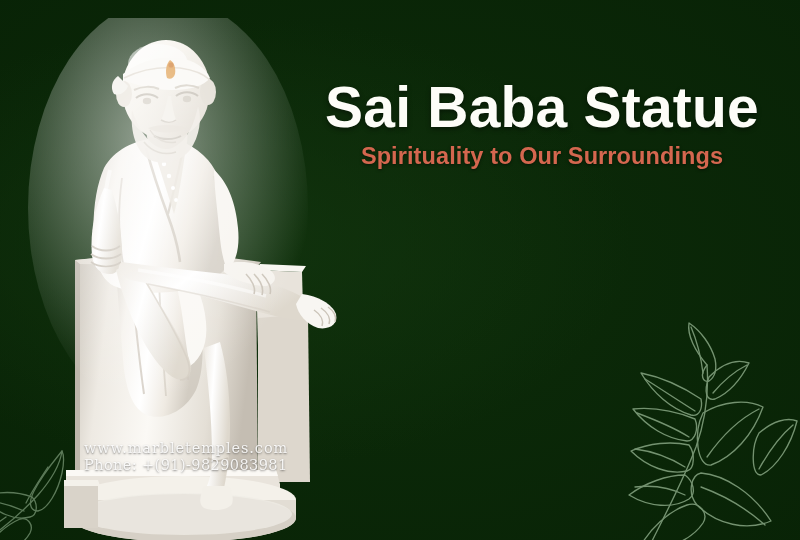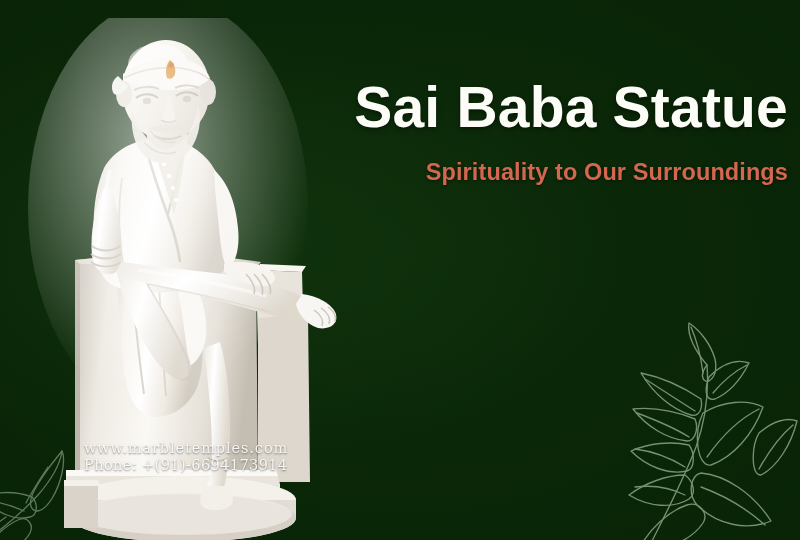--- a/index.html
+++ b/index.html
@@ -51,34 +51,34 @@
     pointer-events:none;
   }
   #watermark .wm-line1 { font-size:14.5px; letter-spacing:0.9px; display:block; }
   #watermark .wm-line2 { font-size:14.5px; letter-spacing:0.4px; display:block; }
 
   
   #headings {
     position:absolute;
     left:296px; top:78px;
     width:492px;
-    text-align:right;
+    text-align:center;
   }
   #title {
     font-family:"Liberation Sans", sans-serif;
     font-weight:bold;
     font-size:57px;
     line-height:1.02;
     color:#fdfdf8;
     letter-spacing:0.2px;
     white-space:nowrap;
     text-shadow:0 2px 5px rgba(0,0,0,0.45);
   }
   #subtitle {
-    margin-top:23px;
+    margin-top:7px;
     font-family:"Liberation Sans", sans-serif;
     font-weight:bold;
     font-size:23.5px;
     line-height:1.15;
     color:#d4674f;
     letter-spacing:0.1px;
     white-space:nowrap;
     text-shadow:0 1px 3px rgba(0,0,0,0.5);
   }
 </style>
@@ -314,21 +314,21 @@
                C138 136 122 116 114 92 Z" fill="#eae5dc" opacity="0.95"></path>
       <path d="M126 124 C134 134 146 138 158 134" stroke="#cfc8bc" stroke-width="1.6" fill="none"></path>
       <path d="M132 112 C138 122 148 126 158 124" stroke="#cfc8bc" stroke-width="1.4" fill="none"></path>
 
       <ellipse cx="150" cy="190" rx="140" ry="210" fill="url(#glowSoft)"></ellipse>
     </svg>
   </div>
 
   <div id="watermark">
     <span class="wm-line1">www.marbletemples.com</span>
-    <span class="wm-line2">Phone: +(91)-6694173914</span>
+    <span class="wm-line2">Phone: +(91)-9829083981</span>
   </div>
 
   <div id="headings">
     <div id="title">Sai Baba Statue</div>
     <div id="subtitle">Spirituality to Our Surroundings</div>
   </div>
 
 </div>
 
 </body></html>

